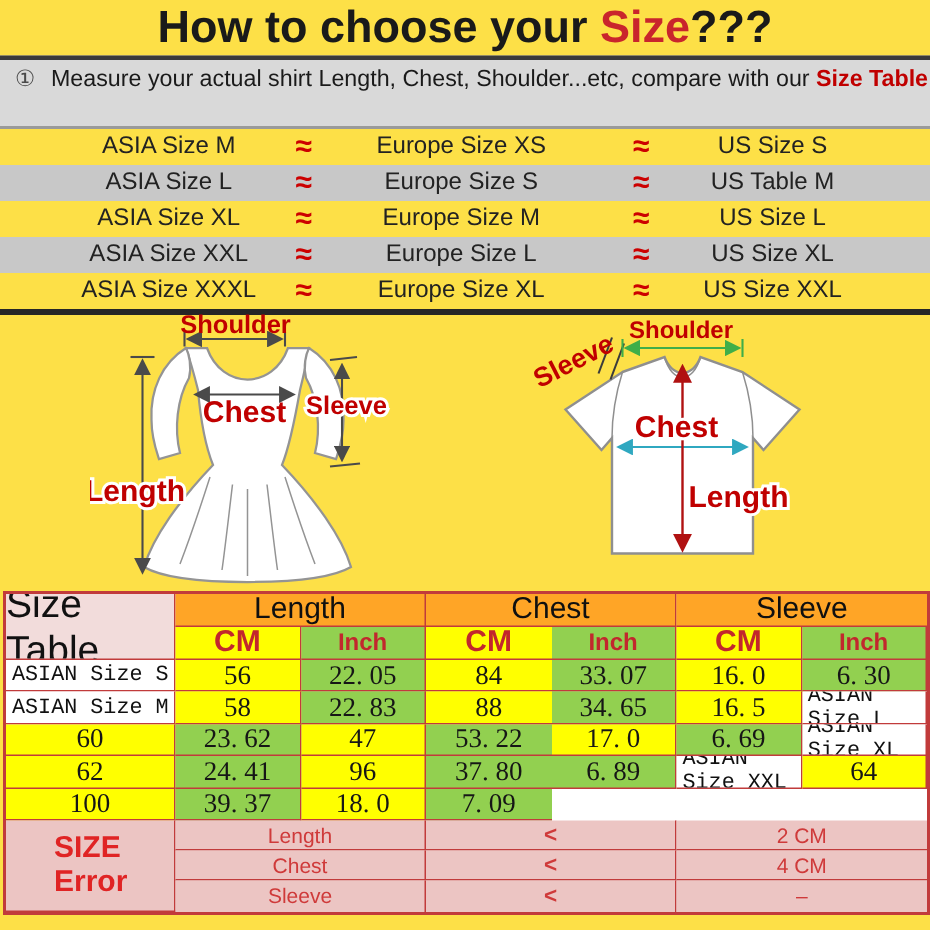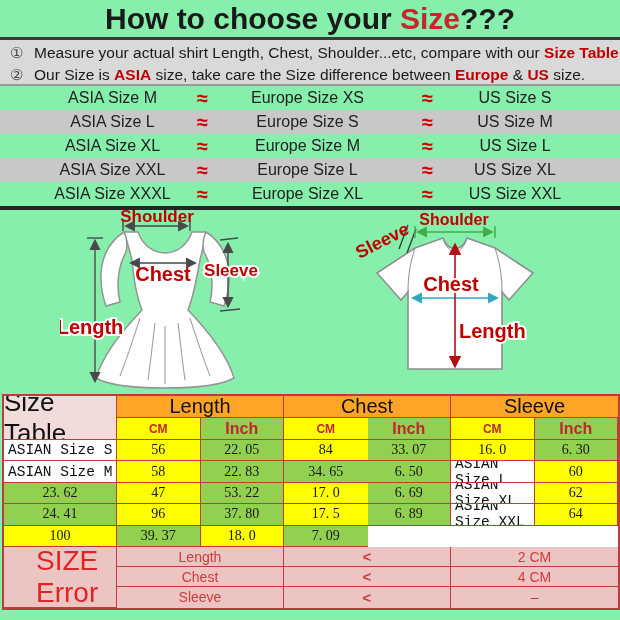--- a/index.html
+++ b/index.html
@@ -1,16 +1,16 @@
 <!DOCTYPE html>
 <html><head>
 <meta charset="utf-8">
 <style>
   html,body{margin:0;padding:0;background:#ffffff;}
-  #page{position:relative;width:620px;height:620px;background:#86efac;overflow:hidden;
+  #page{position:relative;width:620px;height:620px;background:#fde047;overflow:hidden;
         font-family:"Liberation Sans",sans-serif;color:#1a1a1a;}
 
   
   #title{position:absolute;top:0;left:0;width:620px;height:36px;text-align:center;
          font-size:30px;font-weight:700;letter-spacing:0;padding-top:2px;box-sizing:border-box;}
   #title .red{color:#c9252c;}
 
   
   #instructions{position:absolute;top:37px;left:0;width:620px;height:49px;box-sizing:border-box;
                 background:#d9d9d9;border-top:3px solid #3a3a3a;border-bottom:2px solid #9a9a9a;
@@ -37,65 +37,62 @@
   #size-table{position:absolute;left:2px;top:394px;width:614px;box-sizing:content-box;
               display:grid;grid-template-columns:113px repeat(6,1fr);
               grid-template-rows:22px 22px repeat(5,21.4px) repeat(3,20.2px);
               border:2px solid #c13b3b;background:#fff;}
   .cell{border-right:1px solid #c13b3b;border-bottom:1px solid #c13b3b;
         display:flex;align-items:center;justify-content:center;overflow:hidden;}
   .cell:nth-child(7n){border-right:none;}
   .corner{grid-column:1;grid-row:1/3;background:#f2dcdb;font-size:26px;color:#111;}
   .ghead{background:#ffa526;font-size:20px;color:#101010;font-weight:500;}
   .g2{grid-column:2/4;} .g4{grid-column:4/6;} .g6{grid-column:6/8;border-right:none;}
-  .cmh{background:#ffff00;color:#c2272d;font-weight:700;font-size:12px;}
+  .cmh{background:#ffff00;color:#c2272d;font-weight:700;font-size:20px;}
   .inchh{background:#92d050;color:#c2272d;font-weight:700;font-size:16px;}
   .rowlab{background:#ffffff;justify-content:flex-start;padding-left:4px;
           font-family:"Liberation Mono",monospace;font-size:14.5px;color:#111;}
   .cm{background:#ffff00;} .inch{background:#92d050;}
-  .num{font-family:"Liberation Serif",serif;font-size:14px;color:#161616;}
+  .num{font-family:"Liberation Serif",serif;font-size:18px;color:#161616;}
   .errlab{grid-column:1;grid-row:8/11;background:#ecc5c3;color:#e02424;
-          font-size:28px;font-weight:400;padding-left:32px;}
+          font-size:20px;font-weight:700;padding-left:32px;}
   .errcell{background:#ecc5c3;color:#cf3a3a;font-size:14px;}
   .e2{grid-column:2/4;} .e4{grid-column:4/6;} .e6{grid-column:6/8;border-right:none;}
   .errop{font-weight:700;font-size:15px;}
   .last-row{border-bottom:none;}
 </style>
 </head>
 <body>
 
 <div id="page">
 
   <div id="title">
     <span>How to choose your </span><span class="red">Size</span><span>???</span>
   </div>
 
   <div id="instructions">
     <div class="instr-line">
       <span class="instr-num">①</span><span>Measure your actual shirt Length, Chest, Shoulder...etc, compare with our </span><span class="instr-red">Size Table</span><span>.</span>
     </div>
-    <div class="instr-line">
-      <span class="instr-num">②</span><span>Our Size is </span><span class="instr-red">ASIA</span><span> size, take care the Size difference between </span><span class="instr-red">Europe</span><span> &amp; </span><span class="instr-red">US</span><span> size.</span>
-    </div>
   </div>
 
   <div id="equivalence">
     <div class="eq-row">
       <span>ASIA Size M</span>
       <span class="approx">≈</span>
       <span>Europe Size XS</span>
       <span class="approx">≈</span>
       <span>US Size S</span>
     </div>
     <div class="eq-row alt">
       <span>ASIA Size L</span>
       <span class="approx">≈</span>
       <span>Europe Size S</span>
       <span class="approx">≈</span>
-      <span>US Size M</span>
+      <span>US Table M</span>
     </div>
     <div class="eq-row">
       <span>ASIA Size XL</span>
       <span class="approx">≈</span>
       <span>Europe Size M</span>
       <span class="approx">≈</span>
       <span>US Size L</span>
     </div>
     <div class="eq-row alt">
       <span>ASIA Size XXL</span>
@@ -201,37 +198,37 @@
     <div class="cell cm num">56</div>
     <div class="cell inch num">22. 05</div>
     <div class="cell cm num">84</div>
     <div class="cell inch num">33. 07</div>
     <div class="cell cm num">16. 0</div>
     <div class="cell inch num">6. 30</div>
 
     <div class="cell rowlab">ASIAN Size M</div>
     <div class="cell cm num">58</div>
     <div class="cell inch num">22. 83</div>
+    <div class="cell cm num">88</div>
     <div class="cell inch num">34. 65</div>
-    <div class="cell inch num">6. 50</div>
+    <div class="cell cm num">16. 5</div>
 
     <div class="cell rowlab">ASIAN Size L</div>
     <div class="cell cm num">60</div>
     <div class="cell inch num">23. 62</div>
     <div class="cell cm num">47</div>
     <div class="cell inch num">53. 22</div>
     <div class="cell cm num">17. 0</div>
     <div class="cell inch num">6. 69</div>
 
     <div class="cell rowlab">ASIAN Size XL</div>
     <div class="cell cm num">62</div>
     <div class="cell inch num">24. 41</div>
     <div class="cell cm num">96</div>
     <div class="cell inch num">37. 80</div>
-    <div class="cell cm num">17. 5</div>
     <div class="cell inch num">6. 89</div>
 
     <div class="cell rowlab">ASIAN Size XXL</div>
     <div class="cell cm num">64</div>
     <div class="cell cm num">100</div>
     <div class="cell inch num">39. 37</div>
     <div class="cell cm num">18. 0</div>
     <div class="cell inch num">7. 09</div>
 
     <div class="cell errlab">SIZE Error</div>

